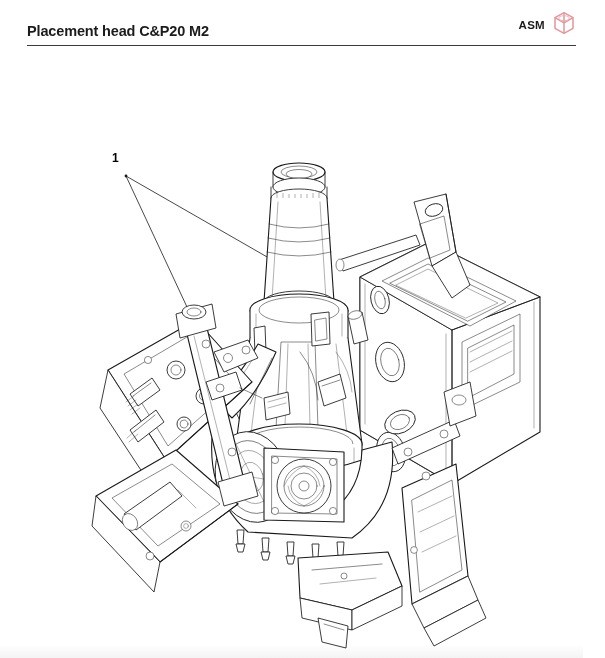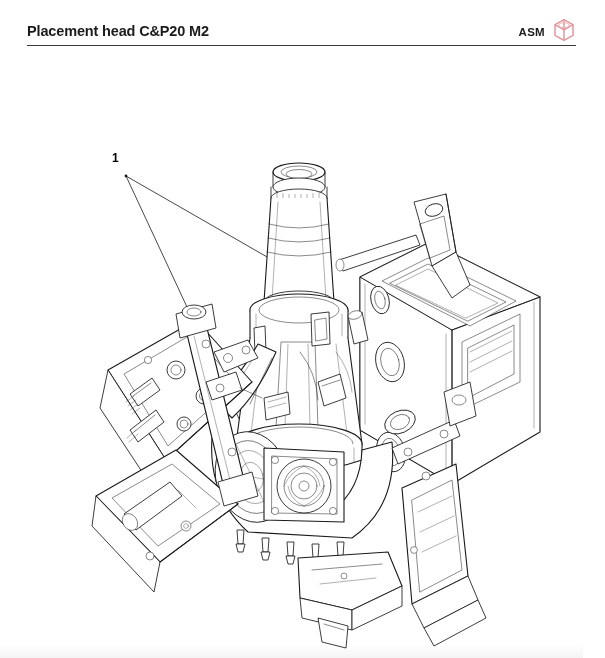--- a/index.html
+++ b/index.html
@@ -40,21 +40,21 @@
     position: absolute;
     left: 27px;
     top: 45px;
     width: 549px;
     height: 1.4px;
     background: #3a3a3a;
   }
   #brand {
     position: absolute;
     right: 29px;
-    top: 18px;
+    top: 11px;
     display: flex;
     align-items: center;
     gap: 7px;
   }
   #brand-name {
     font-size: 11.5px;
     font-weight: bold;
     color: #1b1b1b;
     letter-spacing: 0.3px;
   }

